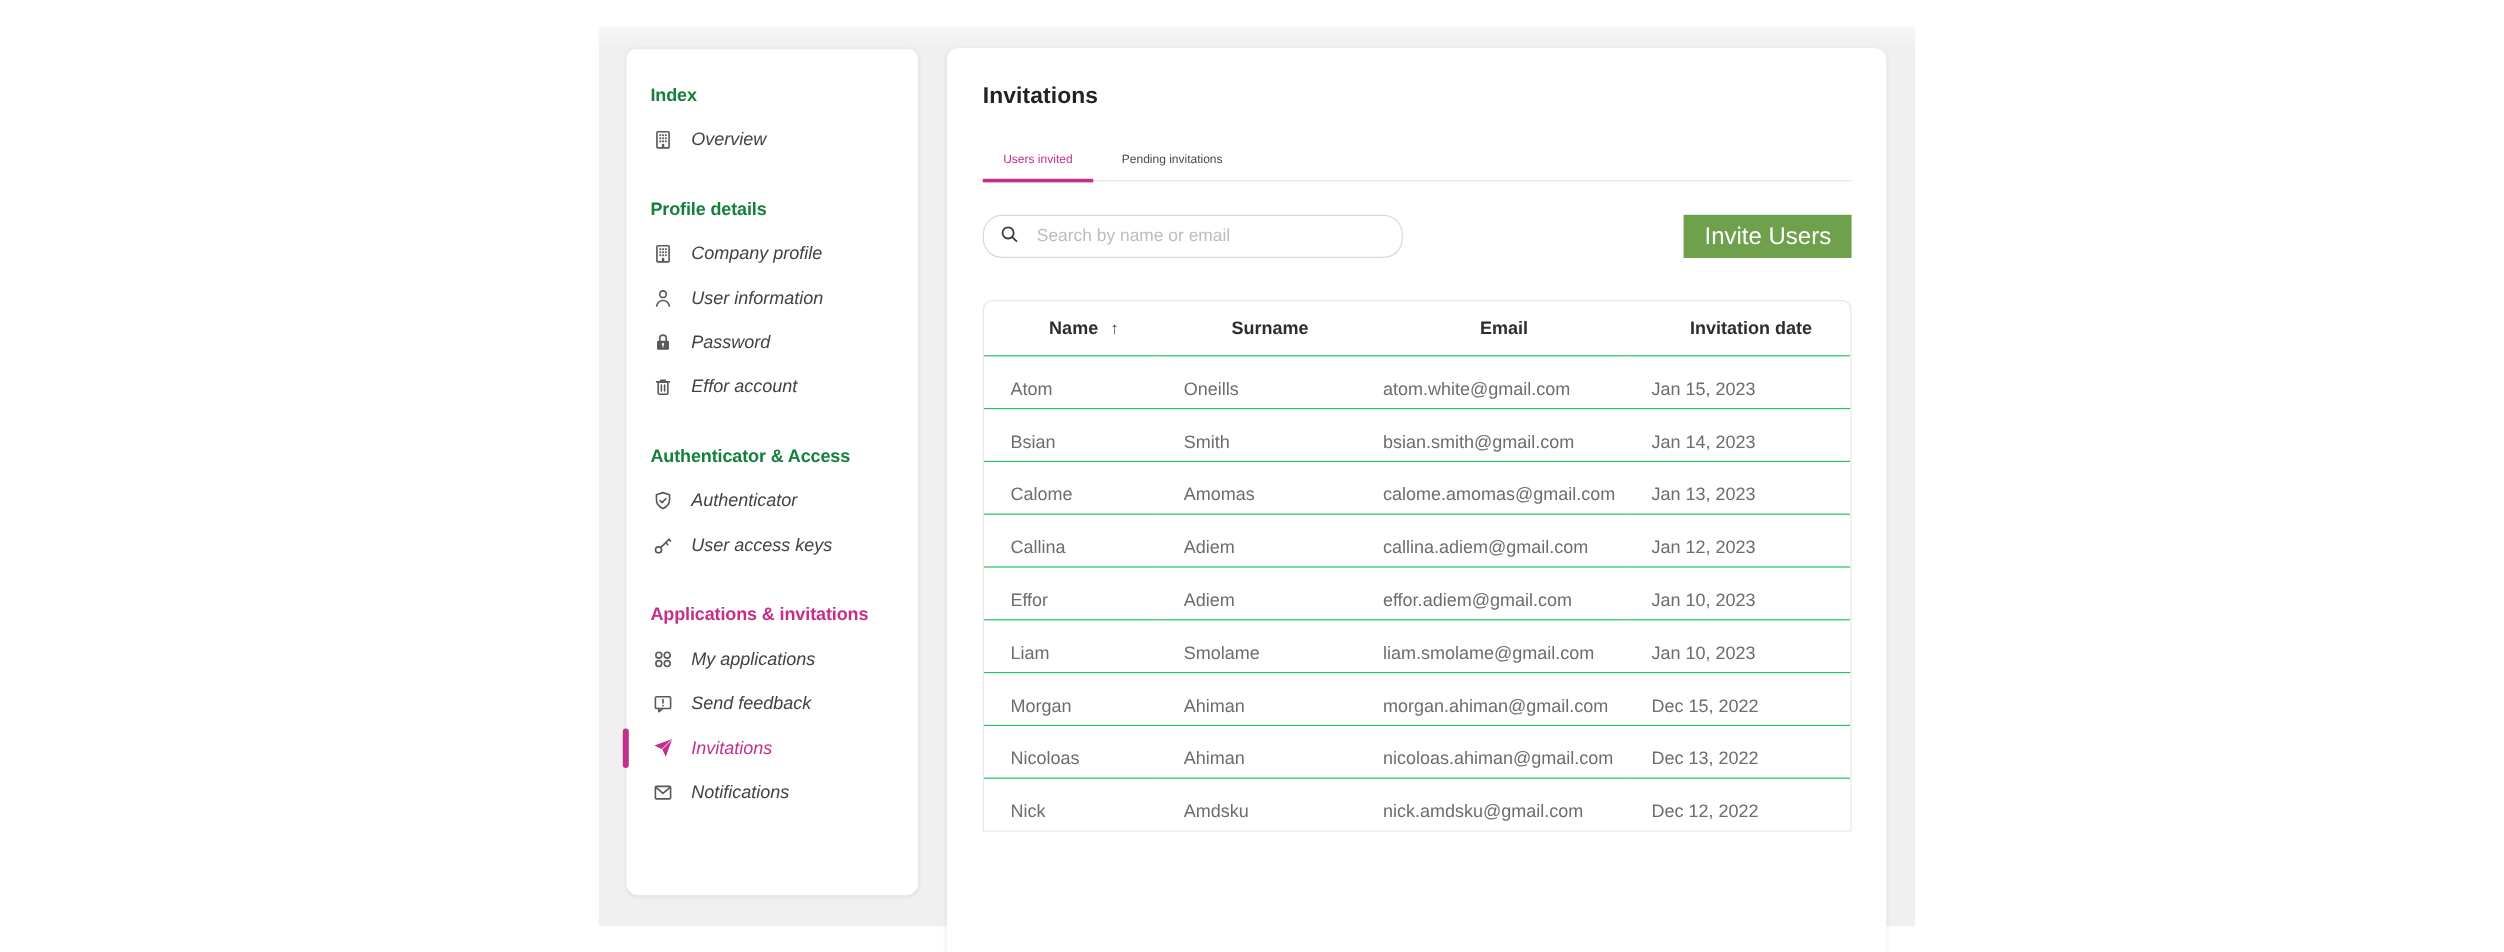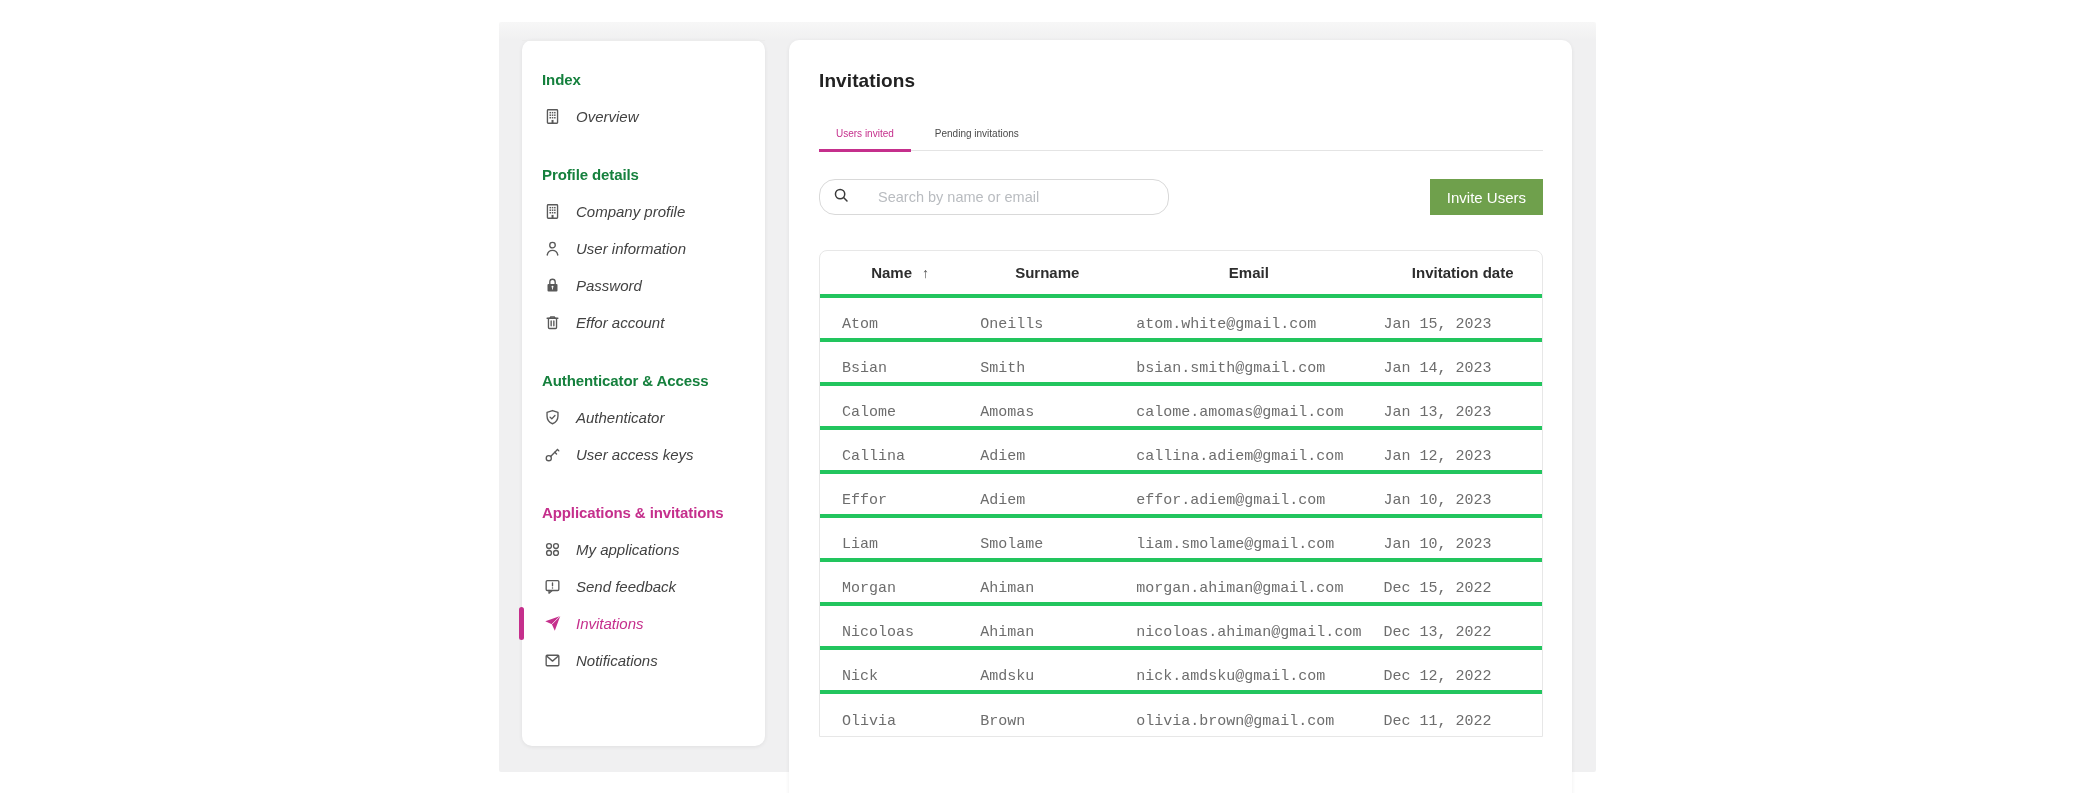--- a/index.html
+++ b/index.html
@@ -52,42 +52,42 @@
   .tabs{display:flex;margin-top:36px;border-bottom:1px solid #e4e4e4}
   .tab{
     padding:0 17px 10px;font-size:10px;color:#4a4a4a;cursor:pointer;
     border-bottom:3px solid transparent;margin-bottom:-2px;white-space:nowrap;
   }
   .tab + .tab{margin-left:7px}
   .tab.active{color:var(--pink);border-bottom-color:var(--pink)}
   .toolbar{margin-top:28px;display:flex;justify-content:space-between;align-items:center}
   .search-box{
     width:350px;height:36px;border:1px solid #d9d9d9;border-radius:16px;
-    display:flex;align-items:center;gap:26px;padding:0 12px;background:#fff;
+    display:flex;align-items:center;gap:12px;padding:0 12px;background:#fff;
   }
   .search-box input{
     border:0;outline:0;flex:1;font-size:14.5px;color:#333;
     font-family:"Liberation Sans",sans-serif;background:transparent;
   }
   .search-box input::placeholder{color:#b9bcc0}
   .invite-btn{
     height:36px;padding:0 17px;background:var(--green);color:#fff;
-    font-size:15px;border:0;border-radius:0;cursor:pointer;
+    font-size:20px;border:0;border-radius:0;cursor:pointer;
     font-family:"Liberation Sans",sans-serif;
   }
   .table-wrap{margin-top:35px;border:1px solid #e7e7e7;border-radius:8px 8px 0 0;overflow:hidden}
   table{width:100%;border-collapse:collapse;font-size:15px}
   col.c1{width:20%} col.c2{width:23%} col.c3{width:31%} col.c4{width:26%}
   thead th{
     text-align:center;font-weight:700;color:#2d2d2d;height:45px;
     padding:0 0 0 22px;white-space:nowrap;cursor:pointer;
   }
   tbody td{
     height:44px;color:var(--cell);padding:12px 0 0 22px;
-    border-top:4px solid #22c55e;white-space:nowrap;font-family:Liberation Mono, monospace;
+    border-top:1px solid #22c55e;white-space:nowrap;
   }
   .sort-arrow{color:#4f4f4f;font-weight:400;font-size:14px;margin-left:10px}
 </style>
 </head>
 <body>
 
 <div class="gray-band">
 
   <aside class="card sidebar">
     <div class="sidebar-divider"></div>
@@ -321,24 +321,18 @@
               <td>Ahiman</td>
               <td>nicoloas.ahiman@gmail.com</td>
               <td>Dec 13, 2022</td>
             </tr>
             <tr>
               <td>Nick</td>
               <td>Amdsku</td>
               <td>nick.amdsku@gmail.com</td>
               <td>Dec 12, 2022</td>
             </tr>
-            <tr>
-              <td>Olivia</td>
-              <td>Brown</td>
-              <td>olivia.brown@gmail.com</td>
-              <td>Dec 11, 2022</td>
-            </tr>
           </tbody>
       </table>
     </div>
   </main>
 
 </div>
 
 </body></html>

